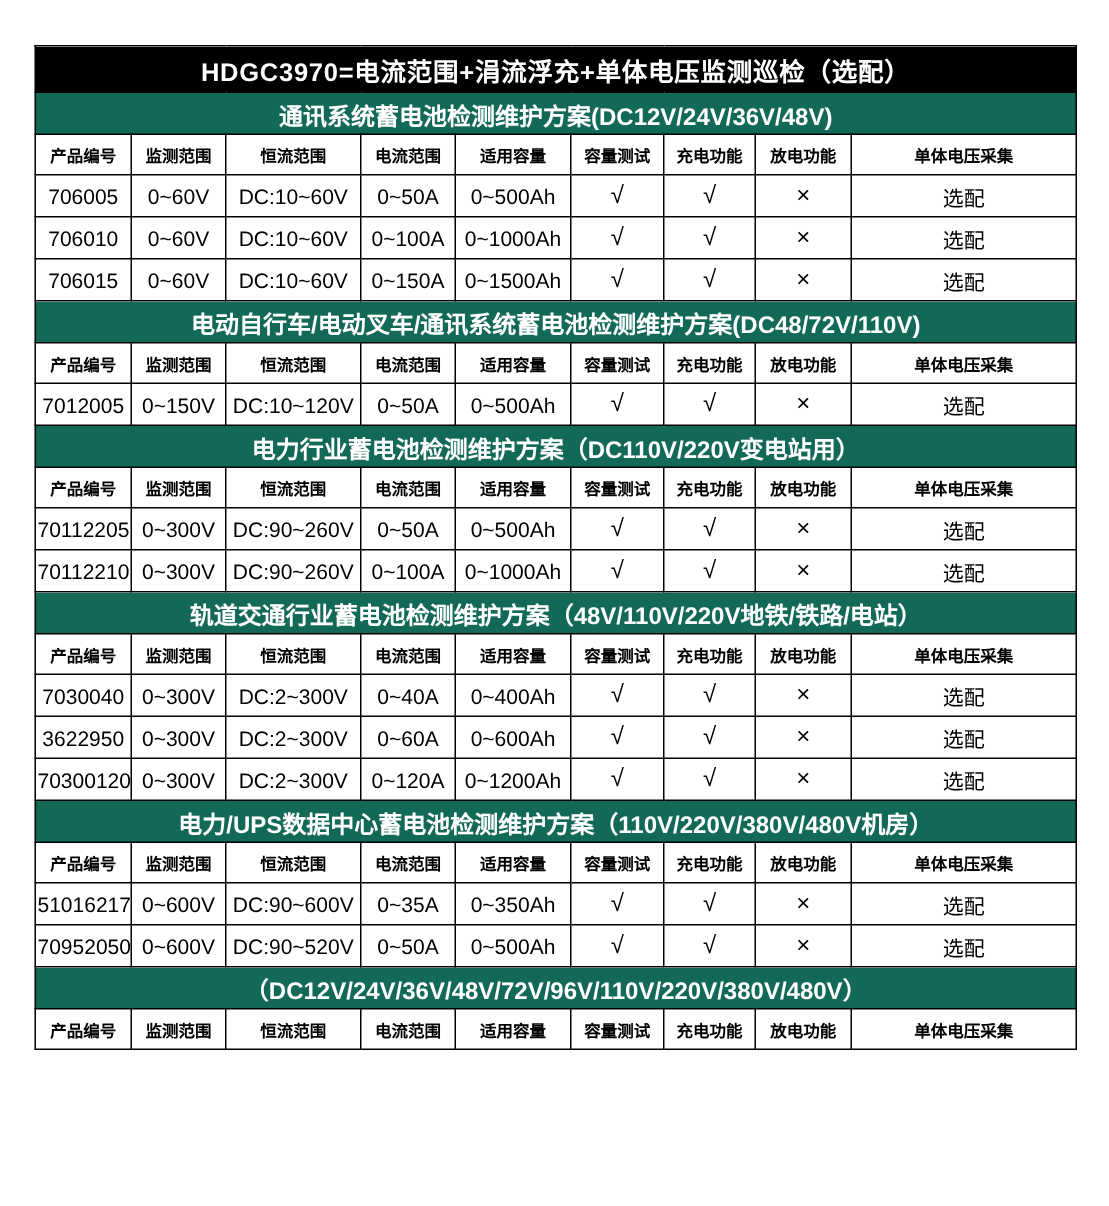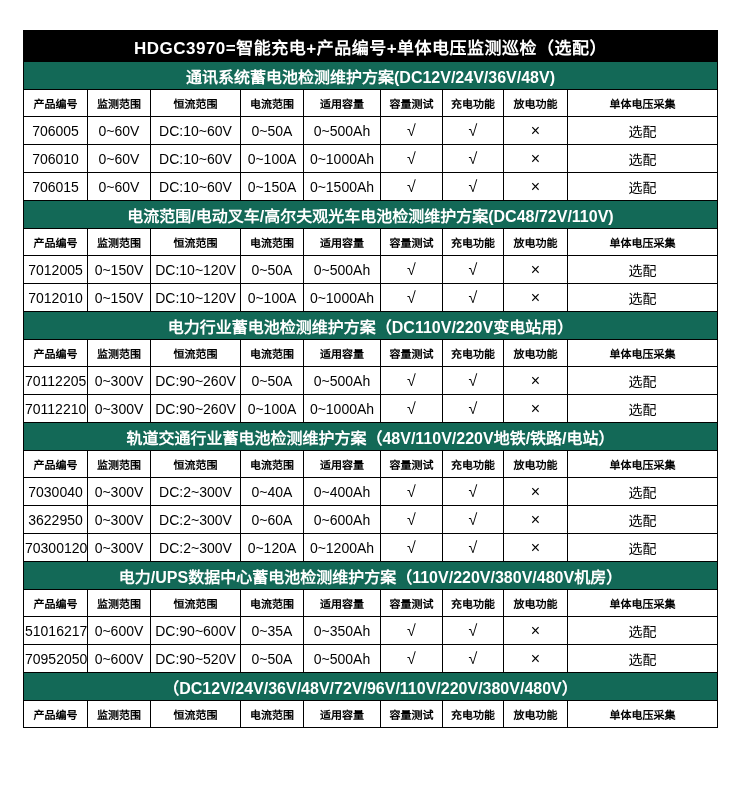--- a/index.html
+++ b/index.html
@@ -55,21 +55,21 @@
         <col style="width:90px">
       <col style="width:63px">
         <col style="width:77px">
         <col style="width:62px">
       <col style="width:61px">
         <col style="width:64px">
         <col style="width:150px">
     </colgroup>
     <thead>
       <tr class="title-row">
-        <th colspan="9">HDGC3970=智能充电+产品编号+单体电压监测巡检（选配）</th>
+        <th colspan="9">HDGC3970=电流范围+涓流浮充+单体电压监测巡检（选配）</th>
       </tr>
     </thead>
     <tbody>
         <tr class="section-row">
           <th colspan="9">通讯系统蓄电池检测维护方案(DC12V/24V/36V/48V)</th>
         </tr>
         <tr class="colhead-row">
           <th>产品编号</th>
           <th>监测范围</th>
           <th>恒流范围</th>
@@ -107,50 +107,39 @@
           <td>0~60V</td>
           <td>DC:10~60V</td>
           <td>0~150A</td>
           <td>0~1500Ah</td>
           <td class="mark">√</td>
           <td class="mark">√</td>
           <td class="mark">×</td>
           <td>选配</td>
         </tr>
         <tr class="section-row">
-          <th colspan="9">电流范围/电动叉车/高尔夫观光车电池检测维护方案(DC48/72V/110V)</th>
+          <th colspan="9">电动自行车/电动叉车/通讯系统蓄电池检测维护方案(DC48/72V/110V)</th>
         </tr>
         <tr class="colhead-row">
           <th>产品编号</th>
           <th>监测范围</th>
           <th>恒流范围</th>
           <th>电流范围</th>
           <th>适用容量</th>
           <th>容量测试</th>
           <th>充电功能</th>
           <th>放电功能</th>
           <th>单体电压采集</th>
         </tr>
         <tr class="data-row">
           <td>7012005</td>
           <td>0~150V</td>
           <td>DC:10~120V</td>
           <td>0~50A</td>
           <td>0~500Ah</td>
-          <td class="mark">√</td>
-          <td class="mark">√</td>
-          <td class="mark">×</td>
-          <td>选配</td>
-        </tr>
-        <tr class="data-row">
-          <td>7012010</td>
-          <td>0~150V</td>
-          <td>DC:10~120V</td>
-          <td>0~100A</td>
-          <td>0~1000Ah</td>
           <td class="mark">√</td>
           <td class="mark">√</td>
           <td class="mark">×</td>
           <td>选配</td>
         </tr>
         <tr class="section-row">
           <th colspan="9">电力行业蓄电池检测维护方案（DC110V/220V变电站用）</th>
         </tr>
         <tr class="colhead-row">
           <th>产品编号</th>

